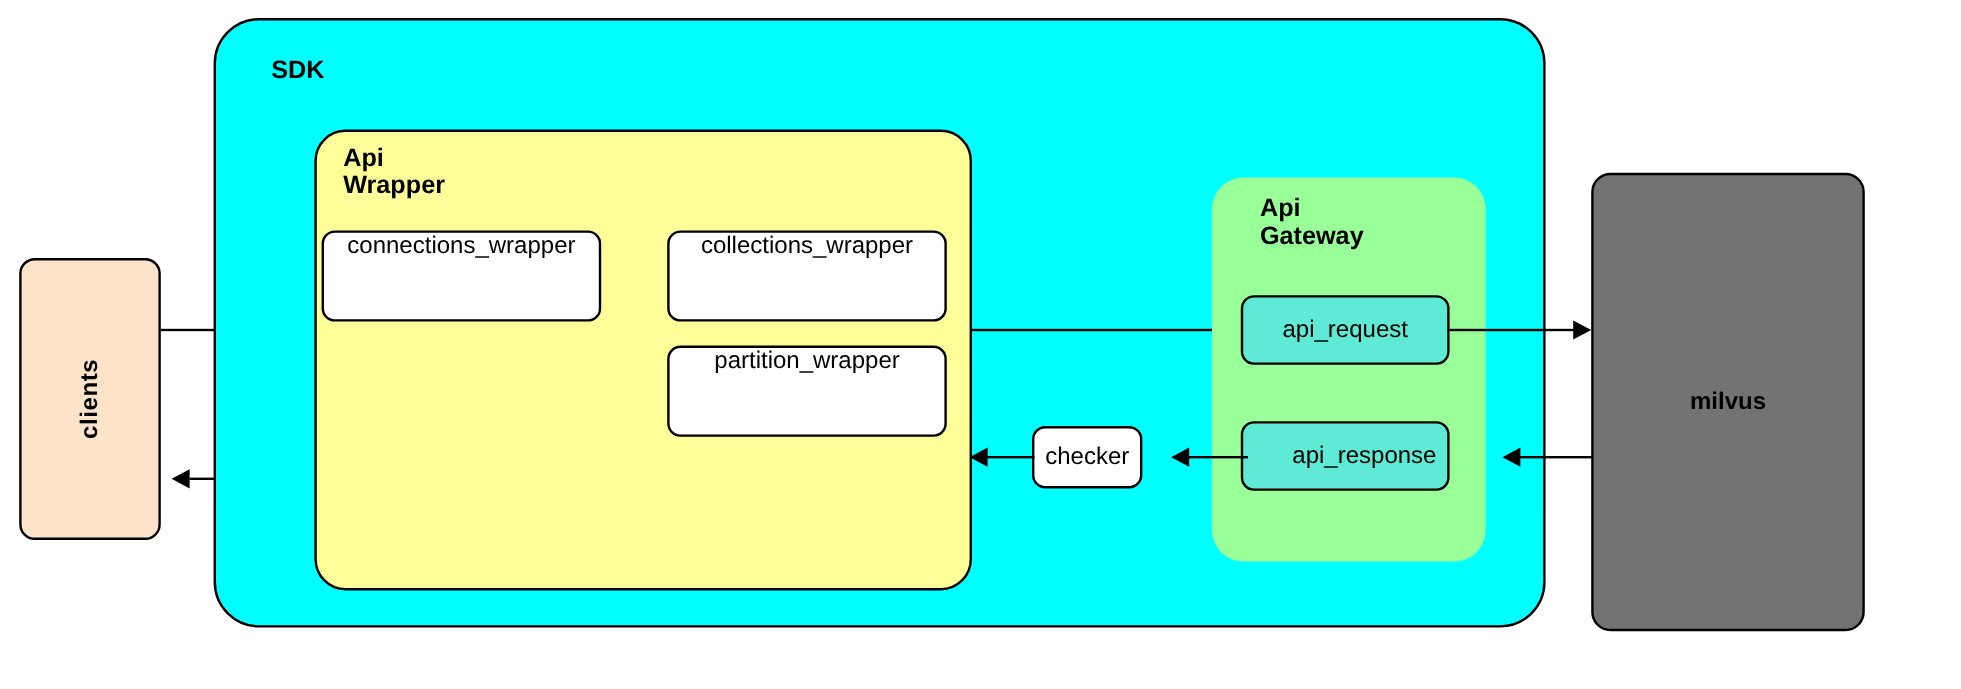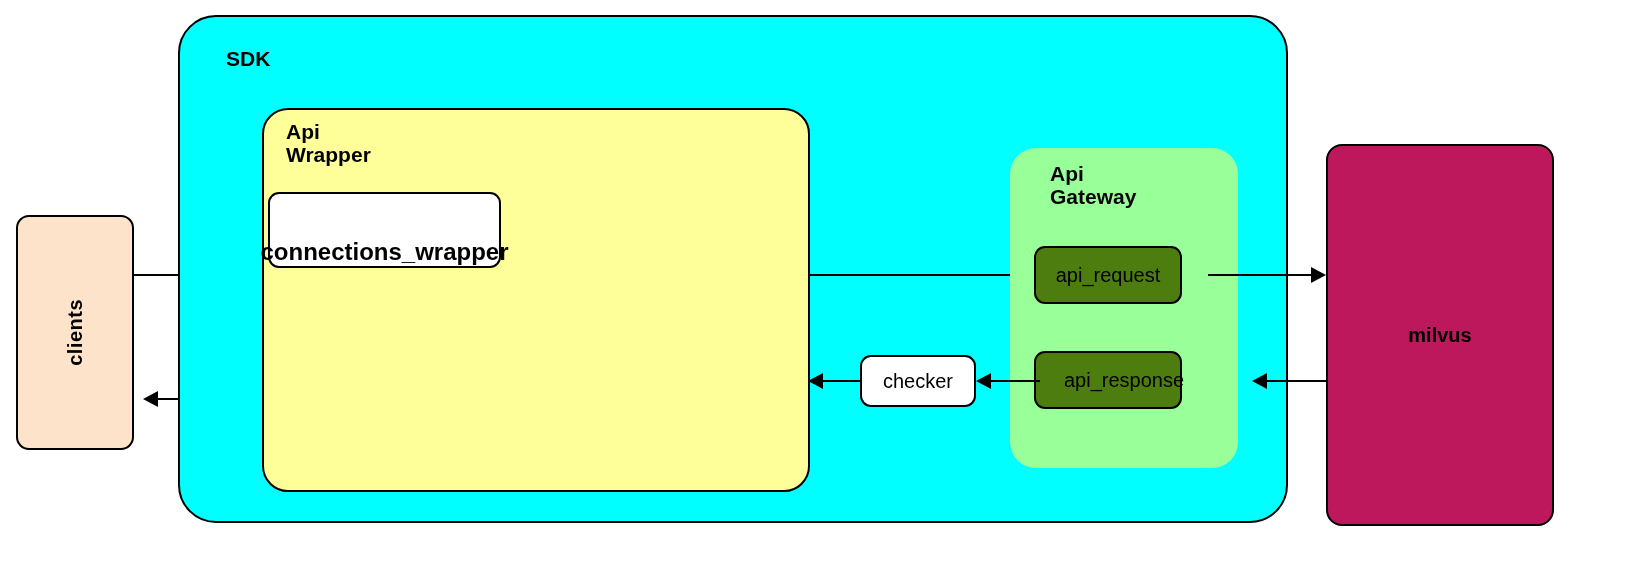--- a/index.html
+++ b/index.html
@@ -96,72 +96,71 @@
     writing-mode: vertical-rl;
     transform: rotate(180deg);
     letter-spacing: 0.5px;
   }
 
   #milvus-box {
     left: 1326px;
     top: 144px;
     width: 228px;
     height: 382px;
-    background: #be185d;
+    background: #737373;
     border-radius: 16px;
   }
   #milvus-label {
     font-weight: bold;
     font-size: 20px;
   }
 
   
   .wrapper-node {
     position: absolute;
     box-sizing: border-box;
     background: #ffffff;
     border: 2px solid #000000;
     border-radius: 11px;
     width: 233px;
     height: 76px;
     display: flex;
-    align-items: flex-end;
+    align-items: flex-start;
     justify-content: center;
-    font-size: 24px;
-    color: #000000;
-    font-weight: bold;
+    font-size: 20px;
+    color: #000000;
   }
   .wrapper-node.col0 { left: 4px; }
   .wrapper-node.col1 { left: 292px; }
   .wrapper-node.row0 { top: 82px; }
   .wrapper-node.row1 { top: 178px; }
   .wrapper-node.row2 { top: 274px; }
 
   
   .gateway-node {
     position: absolute;
     box-sizing: border-box;
-    background: #4d7c0f;
+    background: #5eead4;
     border: 2px solid #000000;
     border-radius: 11px;
-    width: 148px;
+    width: 174px;
     height: 58px;
     display: flex;
     align-items: center;
     justify-content: center;
     font-size: 20px;
     color: #000000;
   }
   #api-request-box { left: 24px; top: 98px; }
   #api-response-box { left: 24px; top: 203px; padding-left: 32px; }
 
   #checker-box {
     left: 860px;
     top: 355px;
-    width: 116px;
+    width: 92px;
     height: 52px;
     align-items: center;
   }
 
   
   .arrow-line {
     position: absolute;
     height: 0;
     border-top: 2px solid #000000;
   }
@@ -198,20 +197,26 @@
     <span class="container-label" id="sdk-label">SDK</span>
   </div>
 
   <div class="box" id="api-wrapper-container">
     <span class="container-label" id="api-wrapper-label">Api
 Wrapper</span>
 
     <div class="wrapper-node col0 row0">
       <span>connections_wrapper</span>
     </div>
+    <div class="wrapper-node col1 row0">
+      <span>collections_wrapper</span>
+    </div>
+    <div class="wrapper-node col1 row1">
+      <span>partition_wrapper</span>
+    </div>
   </div>
 
   <div class="arrow-line" style="left:810px; top:274px; width:205px;"></div>
   <div class="arrowhead right" style="left:1012px; top:267px;"></div>
 
   <div class="box" id="api-gateway-container">
     <span class="container-label" id="api-gateway-label">Api
 Gateway</span>
 
     <div class="gateway-node" id="api-request-box">

